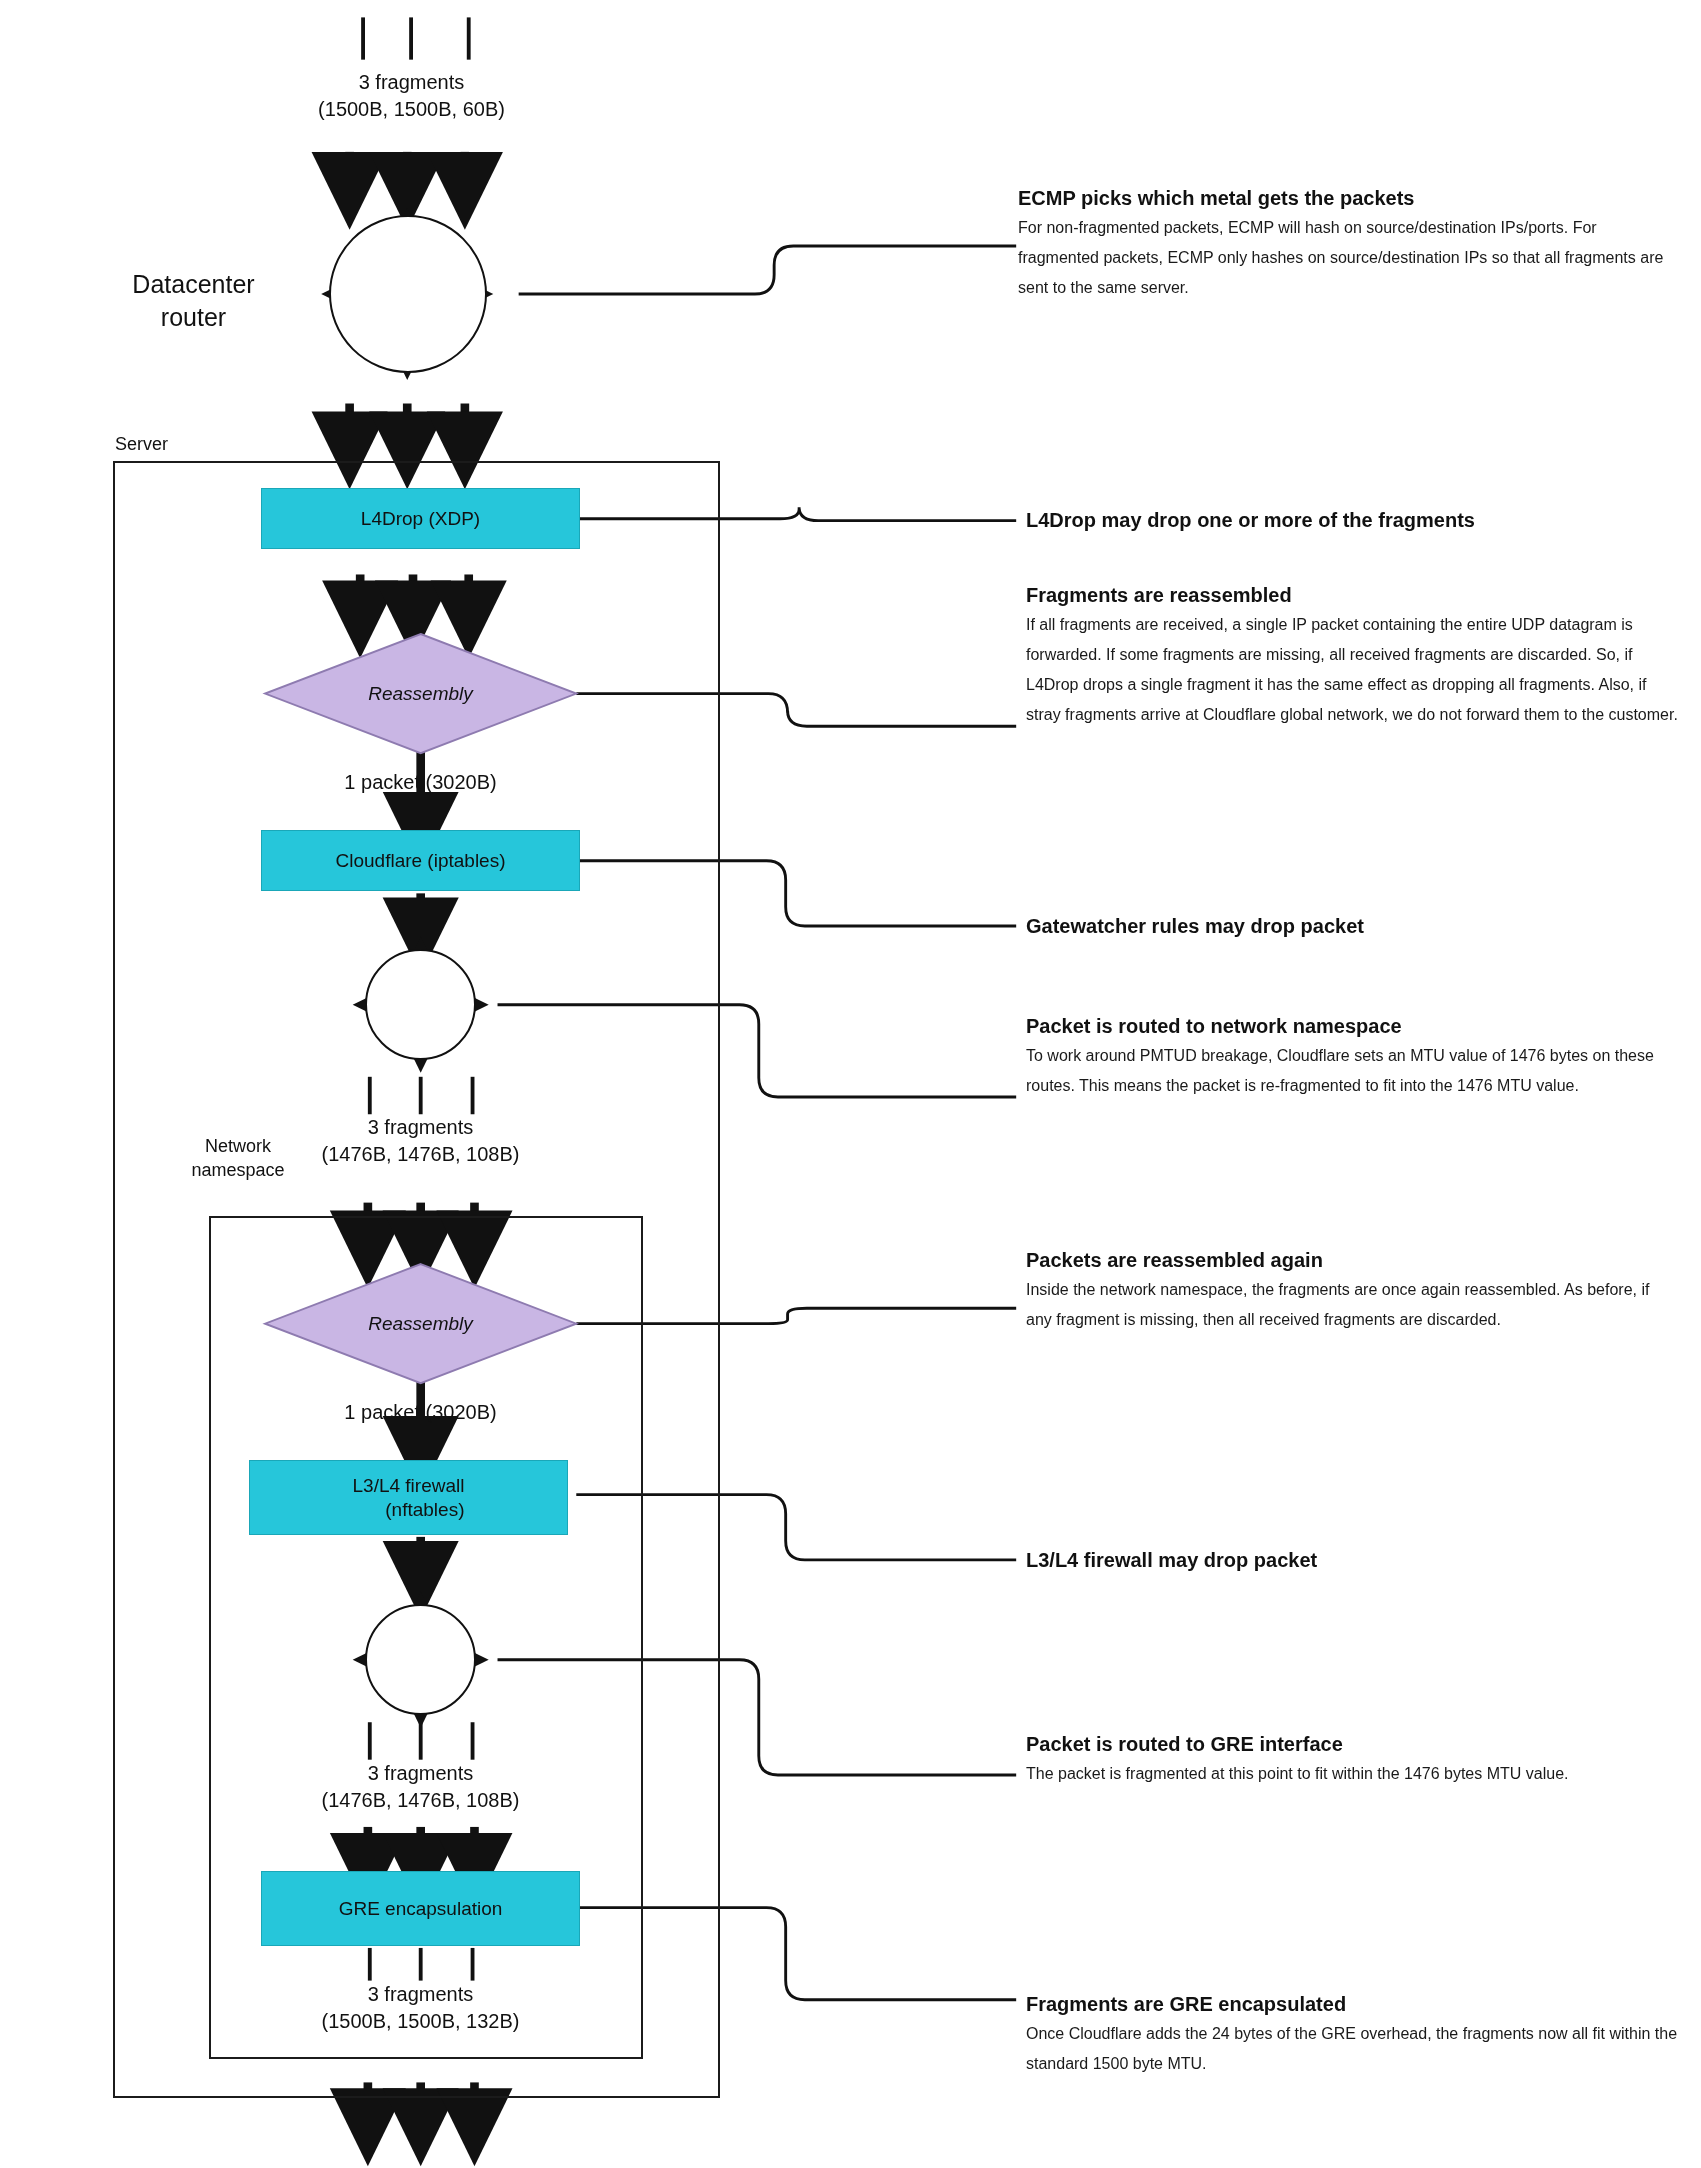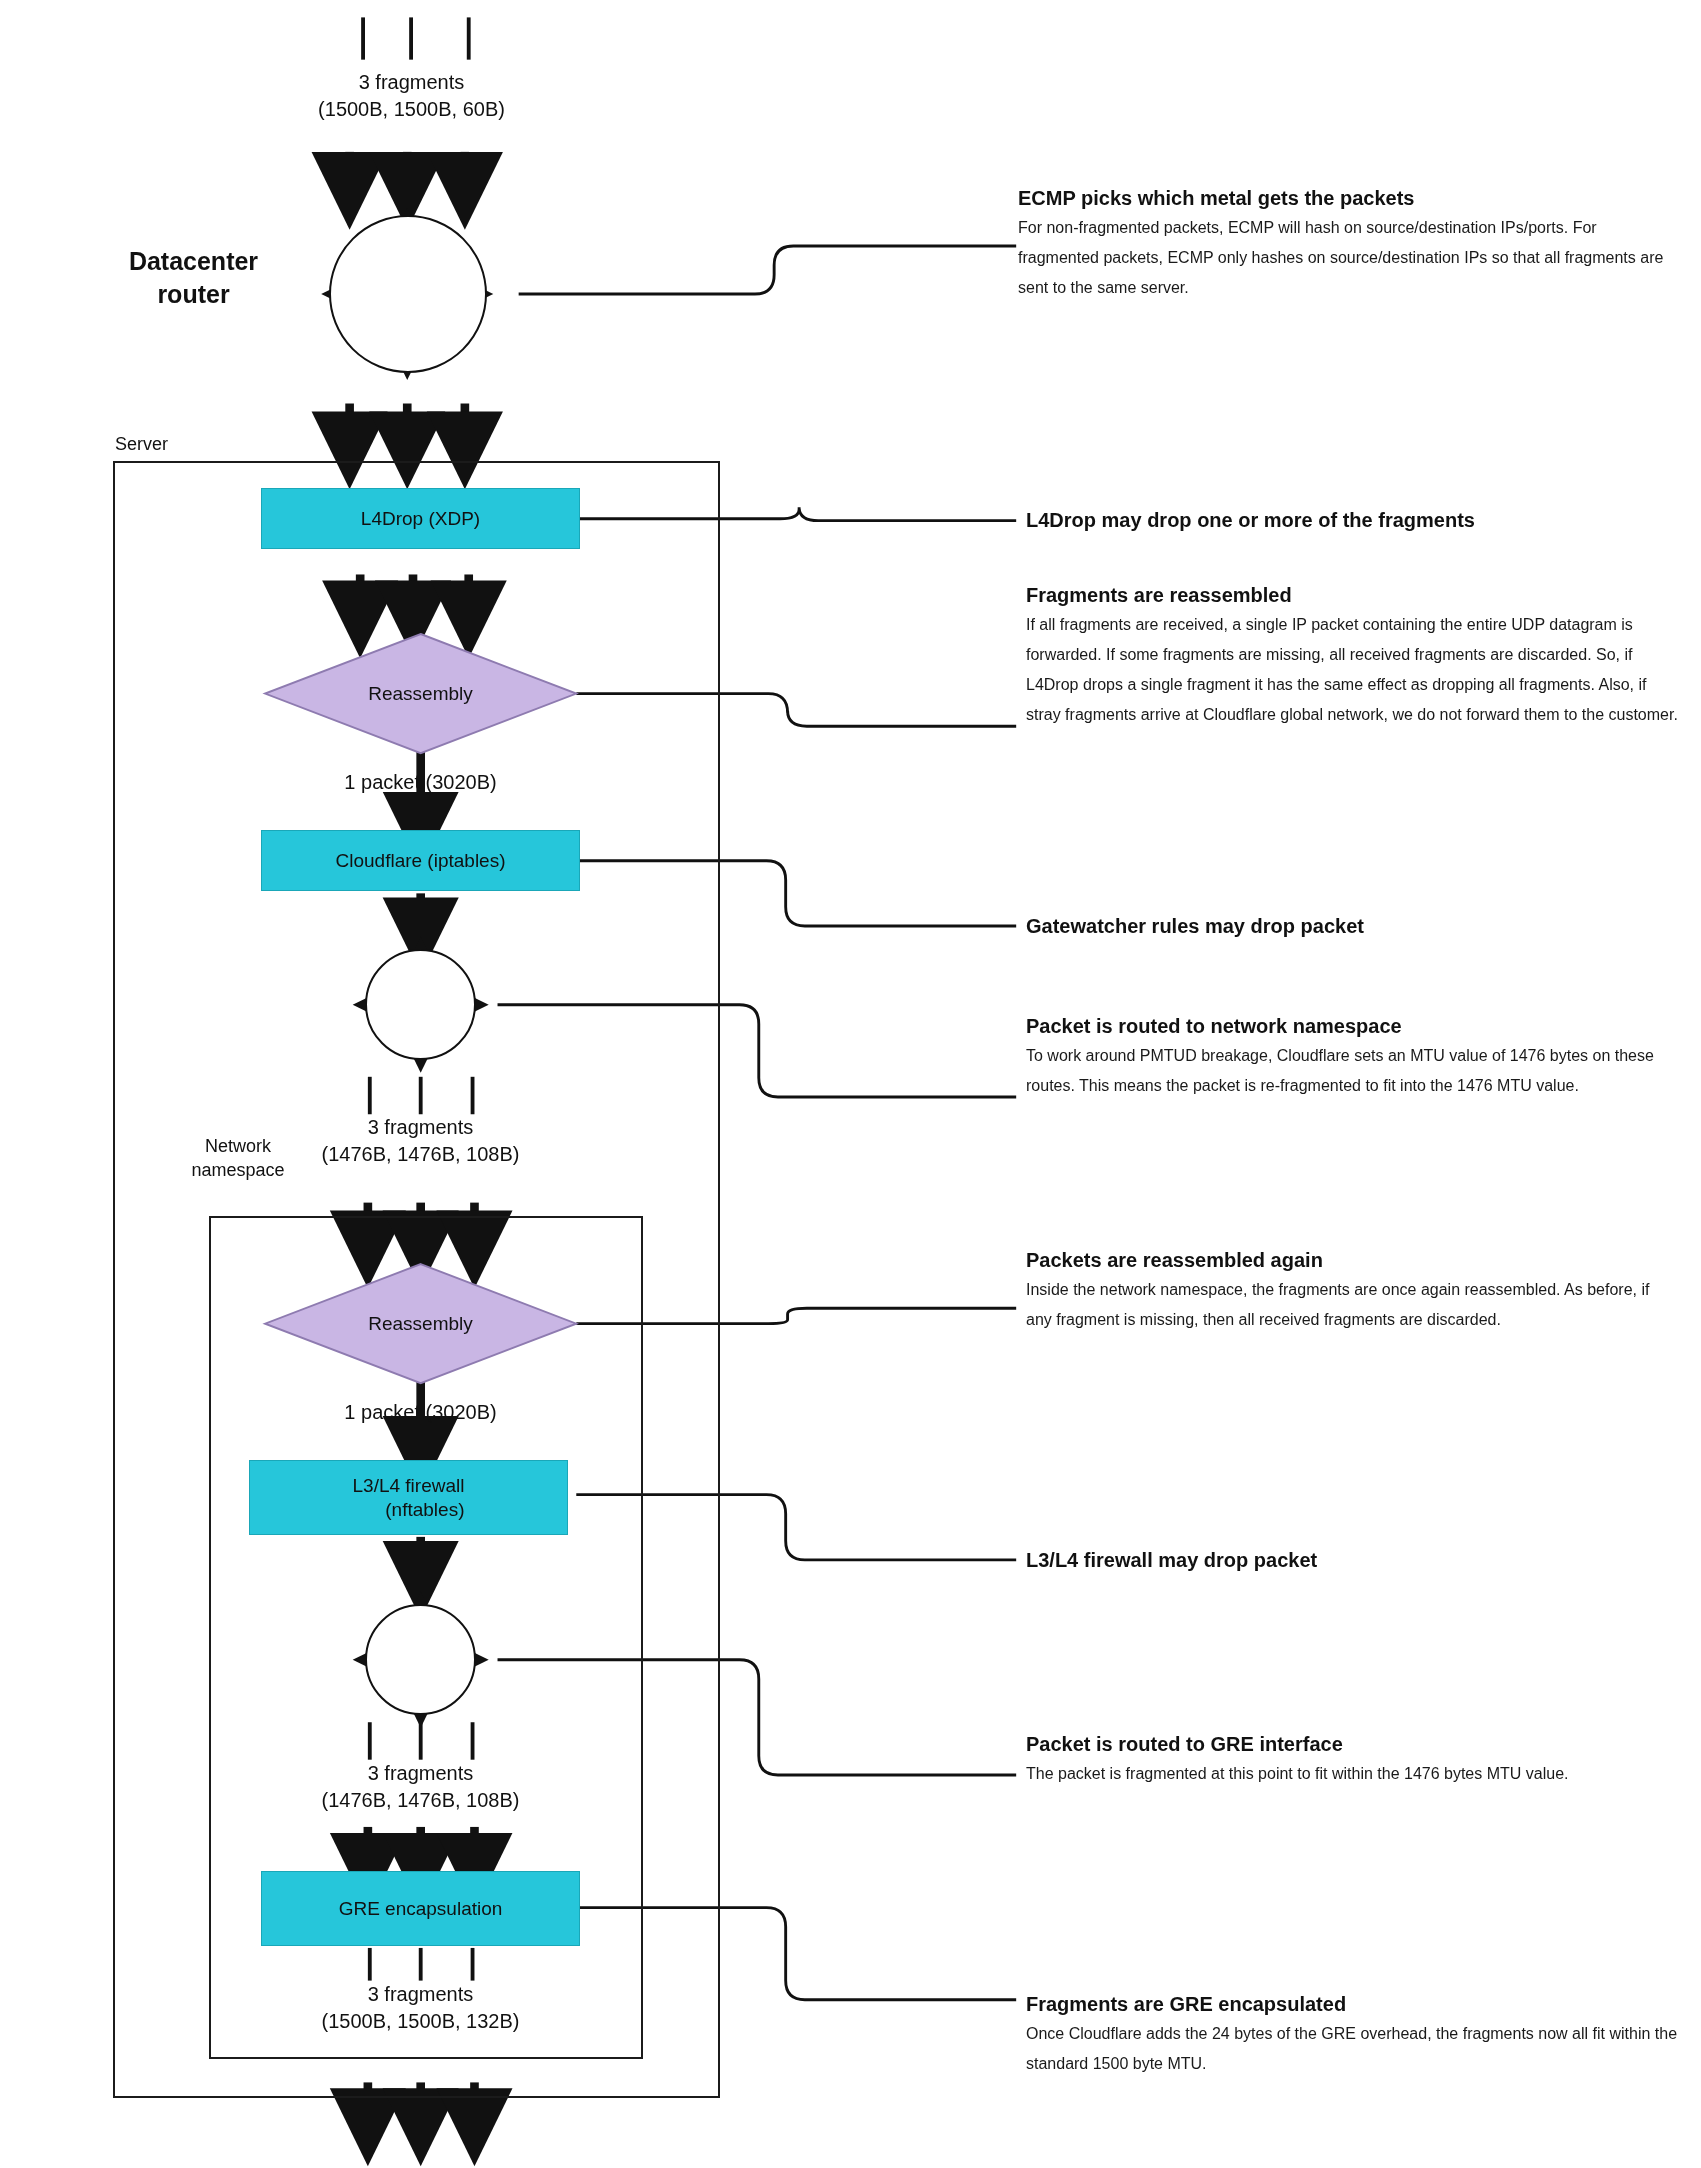--- a/index.html
+++ b/index.html
@@ -80,20 +80,21 @@
   .container-box {
     position: absolute;
     border: 2.9px solid #1b1b1b;
     background: transparent;
   }
   .diamond-wrap {
     position: absolute;
     display: flex;
     align-items: center;
     justify-content: center;
+    font-style: italic;
   }
   .diamond-label {
     position: relative;
     z-index: 2;
     font-size: 19px;
     color: #111111;
   }
   .router {
     position: absolute;
     border-radius: 50%;
@@ -263,21 +264,21 @@
     <span>GRE encapsulation</span>
   </div>
 
   <div class="diamond-wrap" style="left:265px; top:663px; width:311px; height:61px;">
     <span class="diamond-label">Reassembly</span>
   </div>
   <div class="diamond-wrap" style="left:265px; top:1293px; width:311px; height:61px;">
     <span class="diamond-label">Reassembly</span>
   </div>
 
-  <div class="side-label" style="left:83px; top:245px; width:221px; white-space:pre-line;font-weight:bold;">Datacenter
+  <div class="side-label" style="left:83px; top:268px; width:221px; white-space:pre-line;">Datacenter
 router</div>
 
   <div class="small-label" style="left:115px; top:432px;">Server</div>
 
   <div class="small-label" style="left:161px; top:1134px; width:154px; text-align:center; white-space:pre-line;">Network
 namespace</div>
 
   <div class="caption" style="left:200px; top:69px; width:423px;">
     <div>3 fragments</div>
     <div>(1500B, 1500B, 60B)</div>

